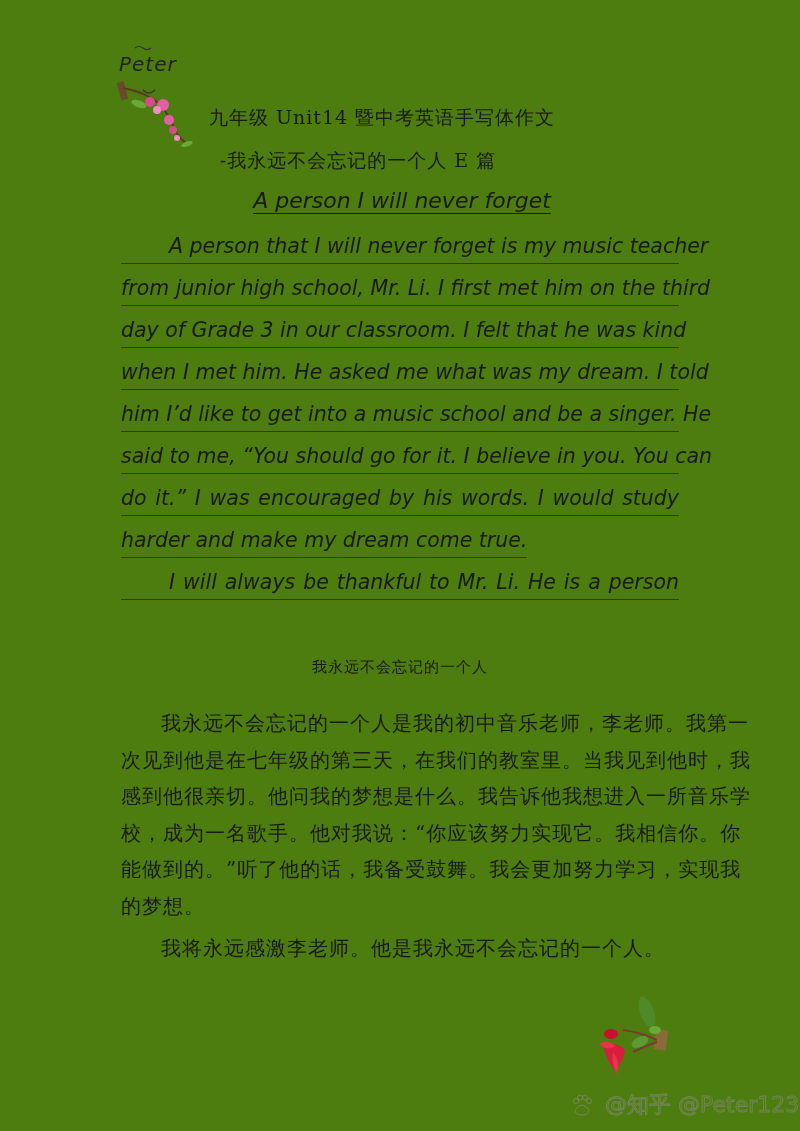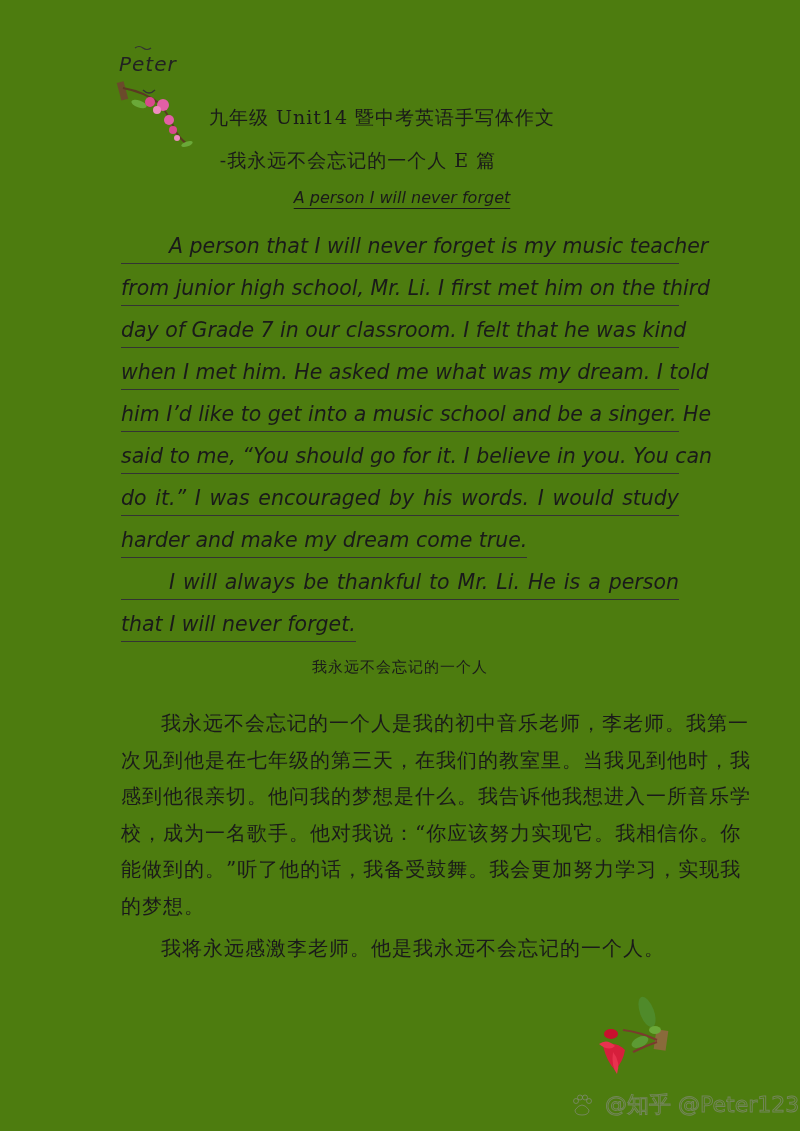--- a/index.html
+++ b/index.html
@@ -56,21 +56,21 @@
     .title-cn.line2 { top: 148px; box-sizing: border-box; }
 
     .title-en {
       position: absolute;
       left: 0;
       top: 188px;
       width: 800px;
       text-align: center;
       font-family: "DejaVu Sans", sans-serif;
       font-style: italic;
-      font-size: 16px;
+      font-size: 22px;
       color: #1a1a1a;
       padding-left: 4px;
       box-sizing: border-box;
     }
     .title-en span {
       text-decoration: underline;
       text-decoration-thickness: 1px;
       text-underline-offset: 5px;
     }
 
@@ -200,28 +200,27 @@
 
   <div class="title-cn line1">九年级 Unit14 暨中考英语手写体作文</div>
   <div class="title-cn line2">-我永远不会忘记的一个人 E 篇</div>
   <div class="title-en">
     <span>A person I will never forget</span>
   </div>
 
   <div class="essay-en">
     <span class="ln indent">A person that I will never forget is my music teacher</span>
     <span class="ln">from junior high school, Mr. Li. I first met him on the third</span>
-    <span class="ln">day of Grade 7 in our classroom. I felt that he was kind</span>
+    <span class="ln">day of Grade 3 in our classroom. I felt that he was kind</span>
     <span class="ln">when I met him. He asked me what was my dream. I told</span>
     <span class="ln">him I’d like to get into a music school and be a singer. He</span>
     <span class="ln">said to me, “You should go for it. I believe in you. You can</span>
     <span class="ln">do it.” I was encouraged by his words. I would study</span>
     <span class="ln-wrap"><span class="ln last">harder and make my dream come true.</span></span>
     <span class="ln indent"> I will always be thankful to Mr. Li. He is a person</span>
-    <span class="ln-wrap"><span class="ln last">that I will never forget.</span></span>
   </div>
 
   <div class="cn-title">我永远不会忘记的一个人</div>
   <div class="essay-cn">
     <span class="ln indent">我永远不会忘记的一个人是我的初中音乐老师，李老师。我第一</span>
     <span class="ln">次见到他是在七年级的第三天，在我们的教室里。当我见到他时，我</span>
     <span class="ln">感到他很亲切。他问我的梦想是什么。我告诉他我想进入一所音乐学</span>
     <span class="ln">校，成为一名歌手。他对我说：“你应该努力实现它。我相信你。你</span>
     <span class="ln">能做到的。”听了他的话，我备受鼓舞。我会更加努力学习，实现我</span>
     <span class="ln last">的梦想。</span>

